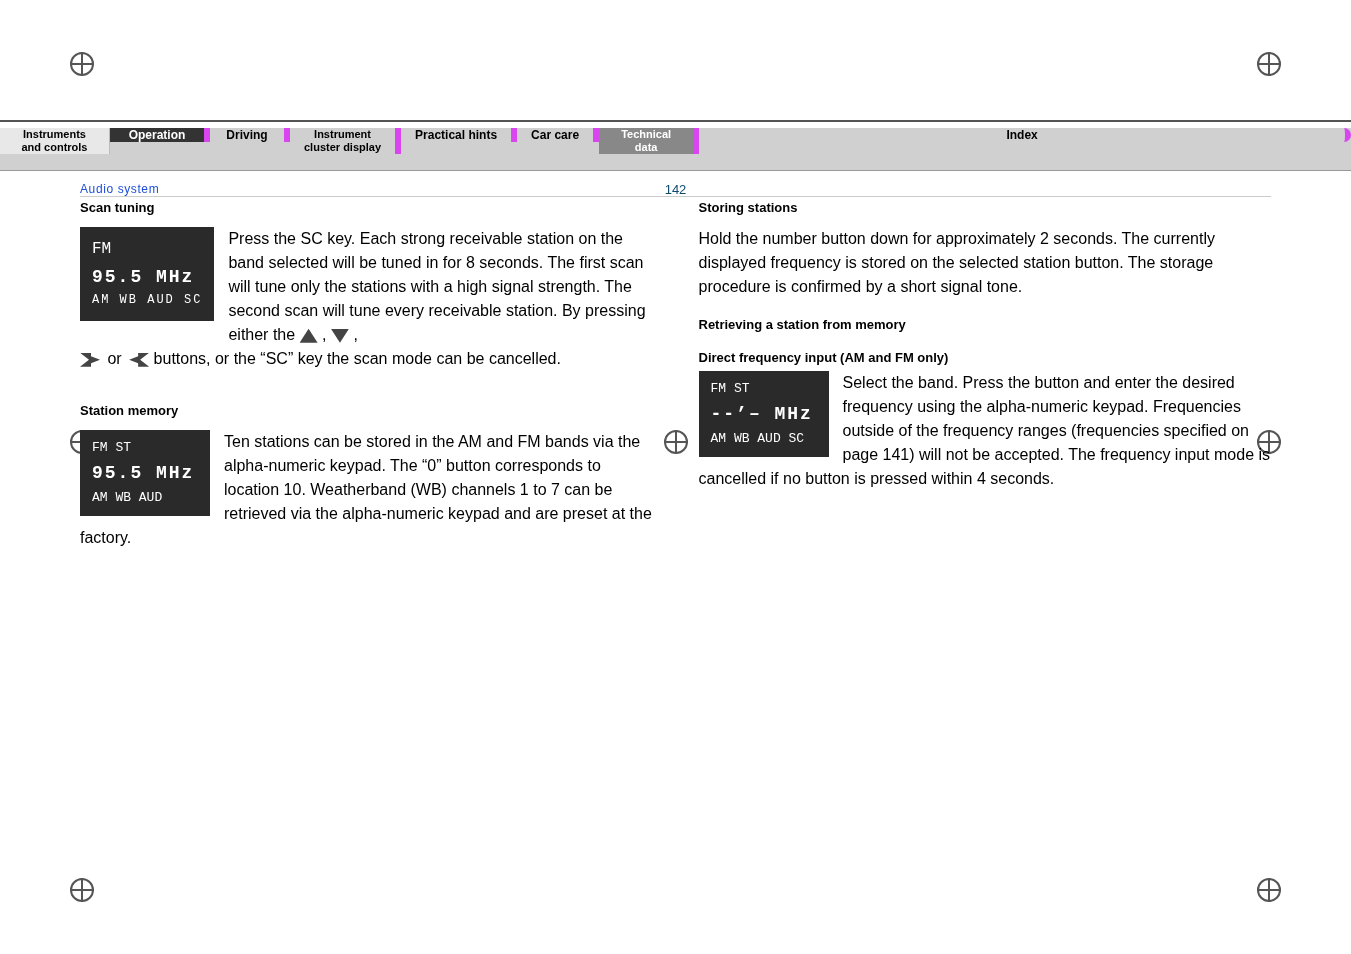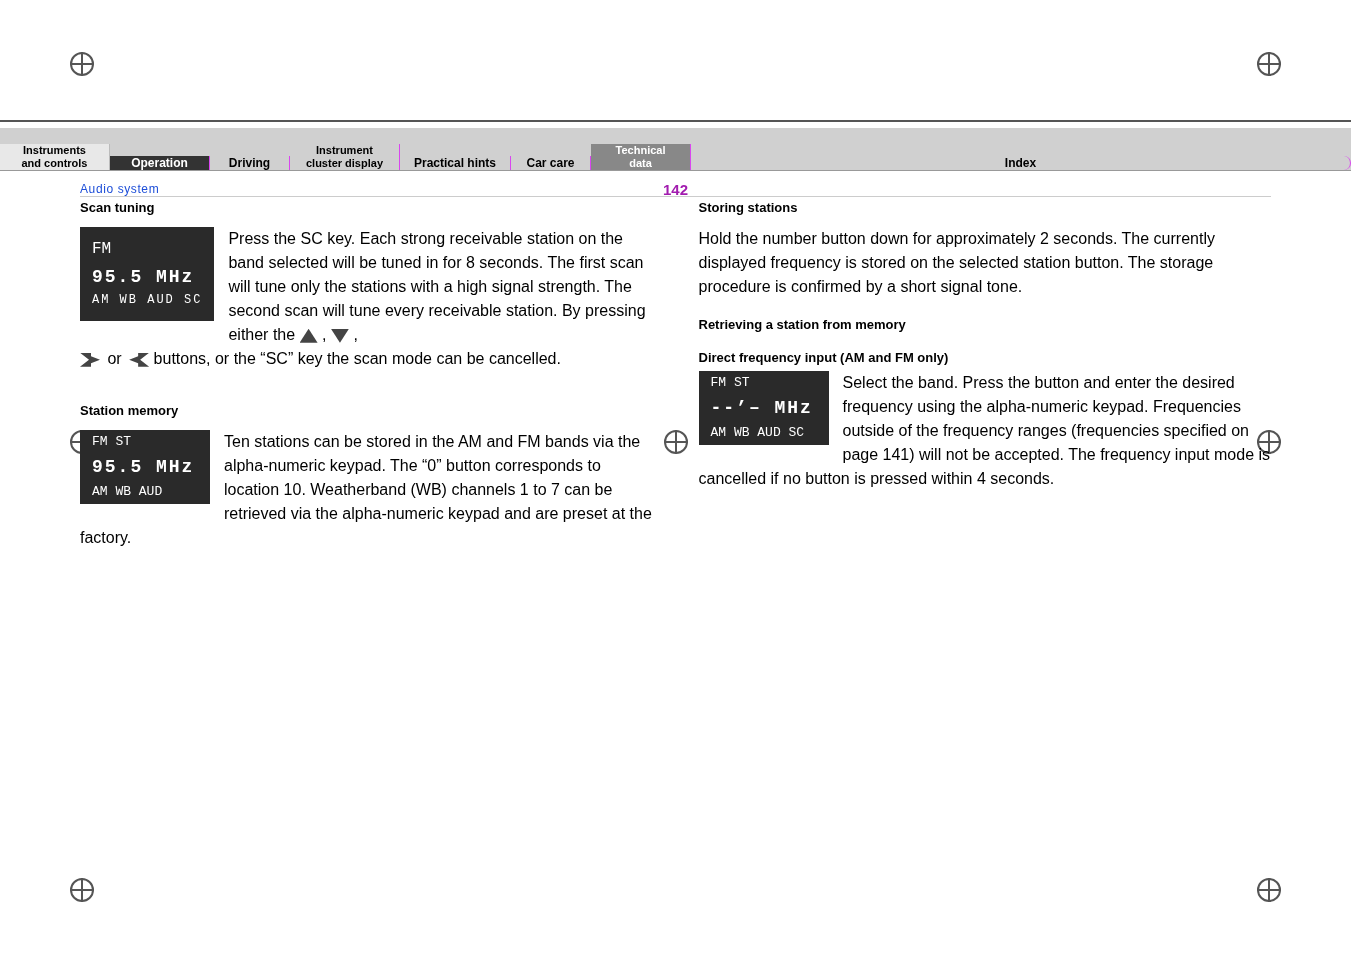--- a/index.html
+++ b/index.html
@@ -47,34 +47,34 @@
 
     
     .nav-bar {
       position: absolute;
       top: 128px;
       left: 0;
       right: 0;
       height: 42px;
       background: #d0d0d0;
       display: flex;
-      align-items: flex-end;
+      align-items: flex-start;
     }
     .nav-item {
       display: flex;
       align-items: center;
       justify-content: center;
       padding: 0 14px;
       font-size: 12px;
       font-weight: bold;
       text-align: center;
       cursor: pointer;
       line-height: 1.2;
       color: #000;
-      border-right: 1px solid #d946ef;
+      border-right: 6px solid #d946ef;
     }
     .nav-item.active {
       background: #333;
       color: #fff;
     }
     .nav-item.highlighted {
       background: #888;
       color: #fff;
     }
     .nav-item:first-child {
@@ -94,23 +94,23 @@
       font-size: 12px;
       color: #555;
     }
     .page-title {
       flex: 1;
       font-size: 12px;
       color: #1d4ed8;
       letter-spacing: 0.05em;
     }
     .page-number {
-      font-size: 15px;
-      font-weight: bold;
-      color: #a21caf;
+      font-size: 13px;
+      font-weight: normal;
+      color: #0c4a6e;
       position: absolute;
       left: 50%;
       transform: translateX(-50%);
     }
 
     
     .content {
       position: absolute;
       top: 200px;
       left: 80px;
@@ -161,21 +161,21 @@
     }
     .fm-display .label-line {
       font-size: 16px;
     }
 
     .fm-display2 {
       float: left;
       margin: 0 14px 8px 0;
       background: #2a2a2a;
       color: #fff;
-      padding: 2px 12px;
+      padding: 8px 12px;
       font-family: 'Courier New', monospace;
       font-size: 13px;
       line-height: 1.6;
       min-width: 130px;
     }
     .fm-display2 .freq-line {
       font-size: 18px;
       font-weight: bold;
       letter-spacing: 2px;
     }

